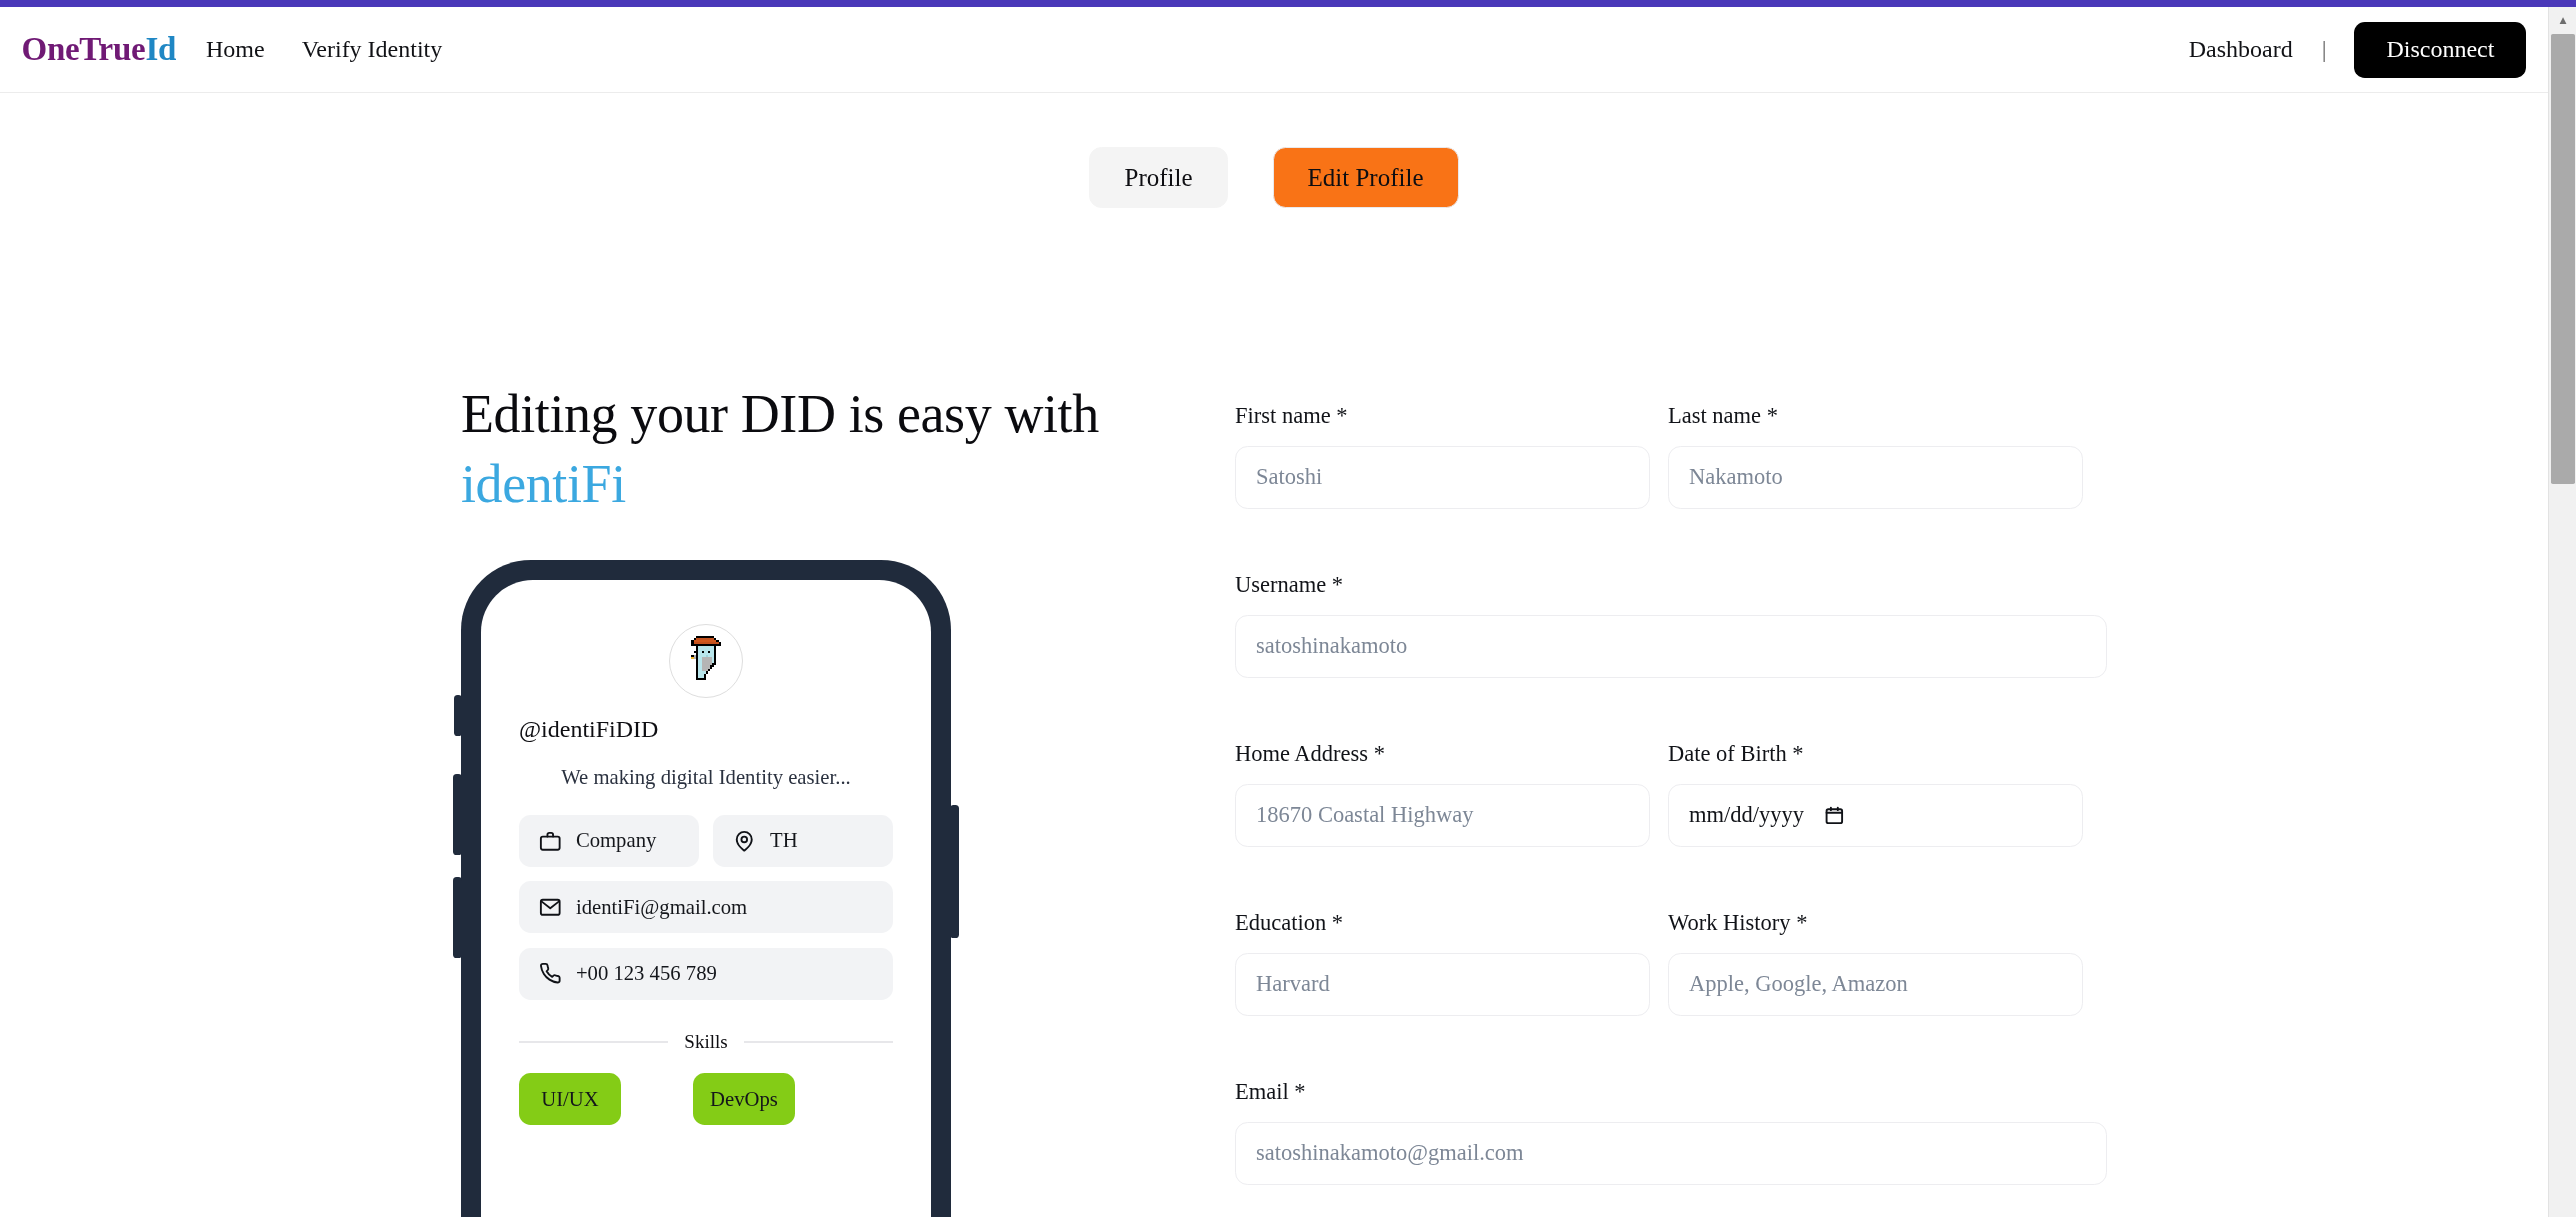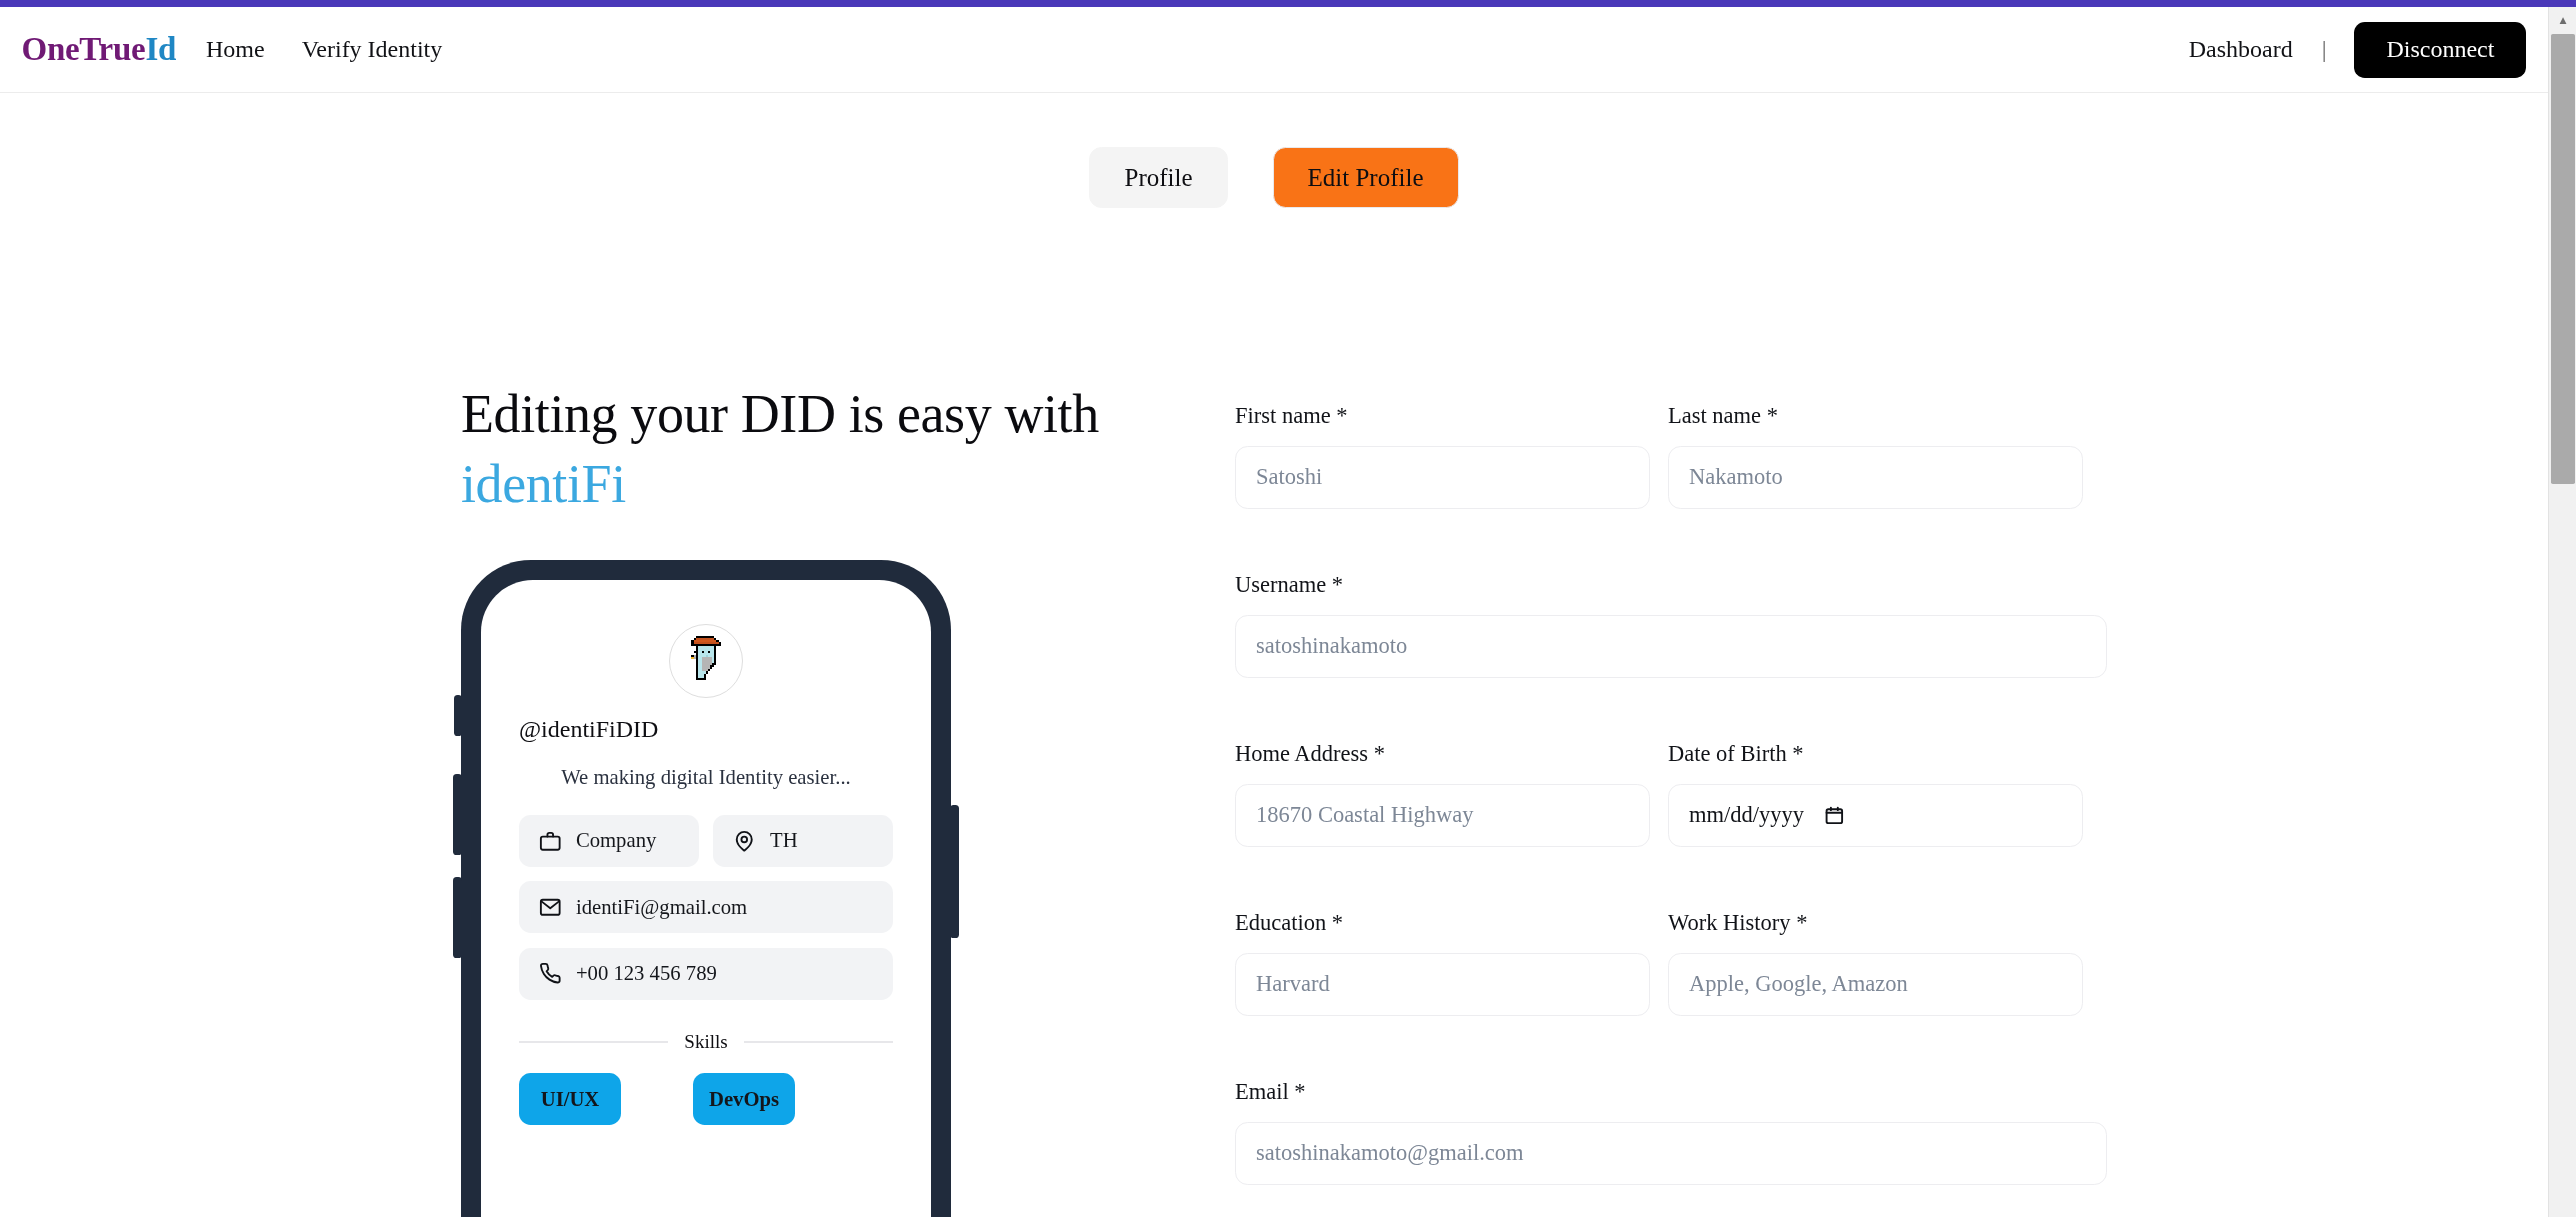--- a/index.html
+++ b/index.html
@@ -243,30 +243,29 @@
     font-size: 19px;
     color: #0e0e12;
   }
 
   .skill-grid {
     display: flex;
     gap: 72px;
     margin-top: 20px;
   }
   .skill-chip {
-    background: #0ea5e9;
+    background: #84cc16;
     border-radius: 11.7px;
     height: 52px;
     width: 102px;
     display: flex;
     align-items: center;
     justify-content: center;
     font-size: 20.7px;
     color: #14161b;
-    font-weight: bold;
   }
 
   
   .right-col {
     width: 872px;
     flex: none;
     margin-left: 0px;
   }
   .form-row {
     display: flex;

